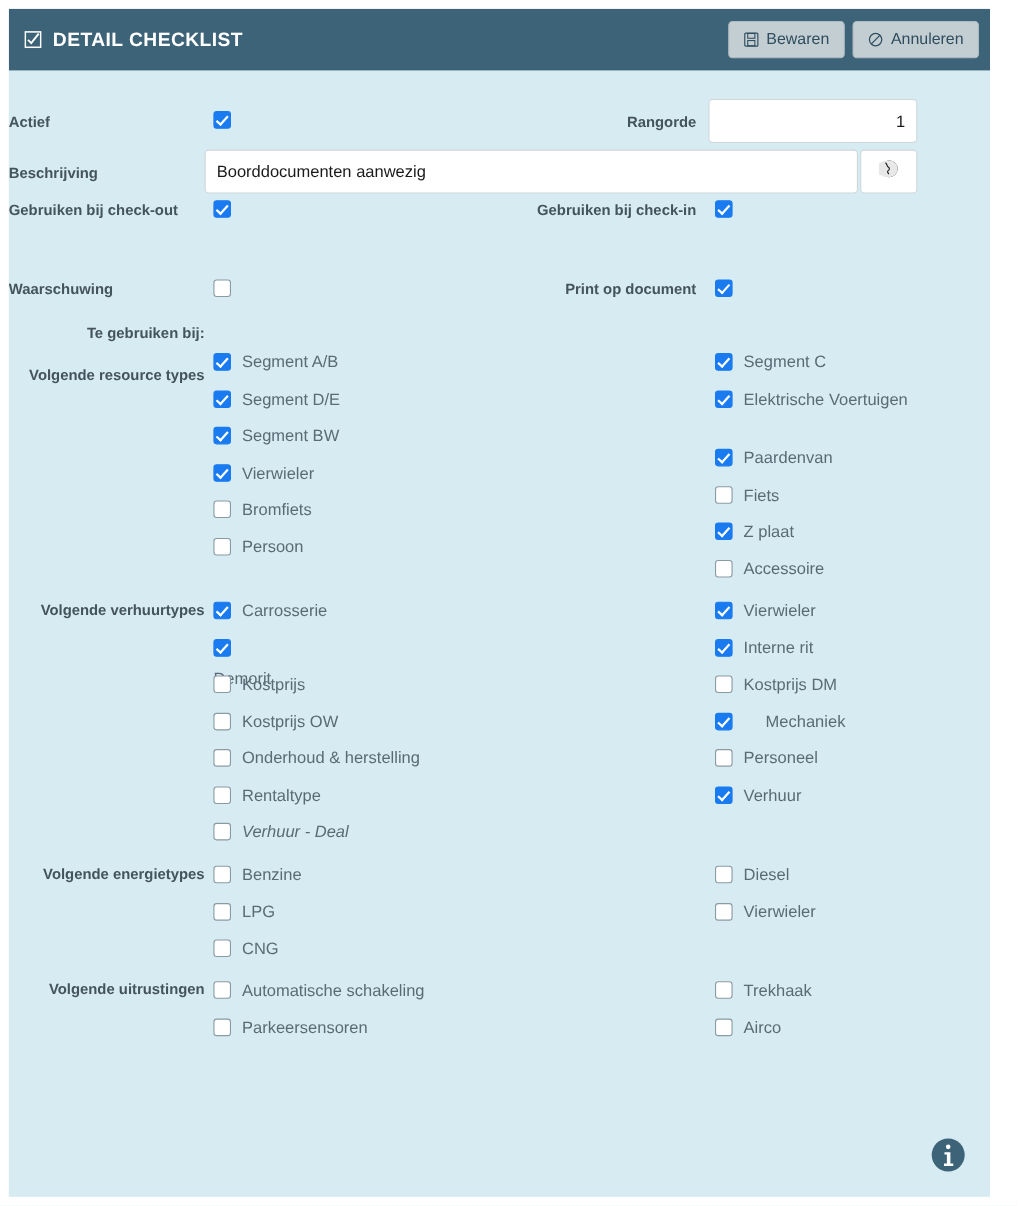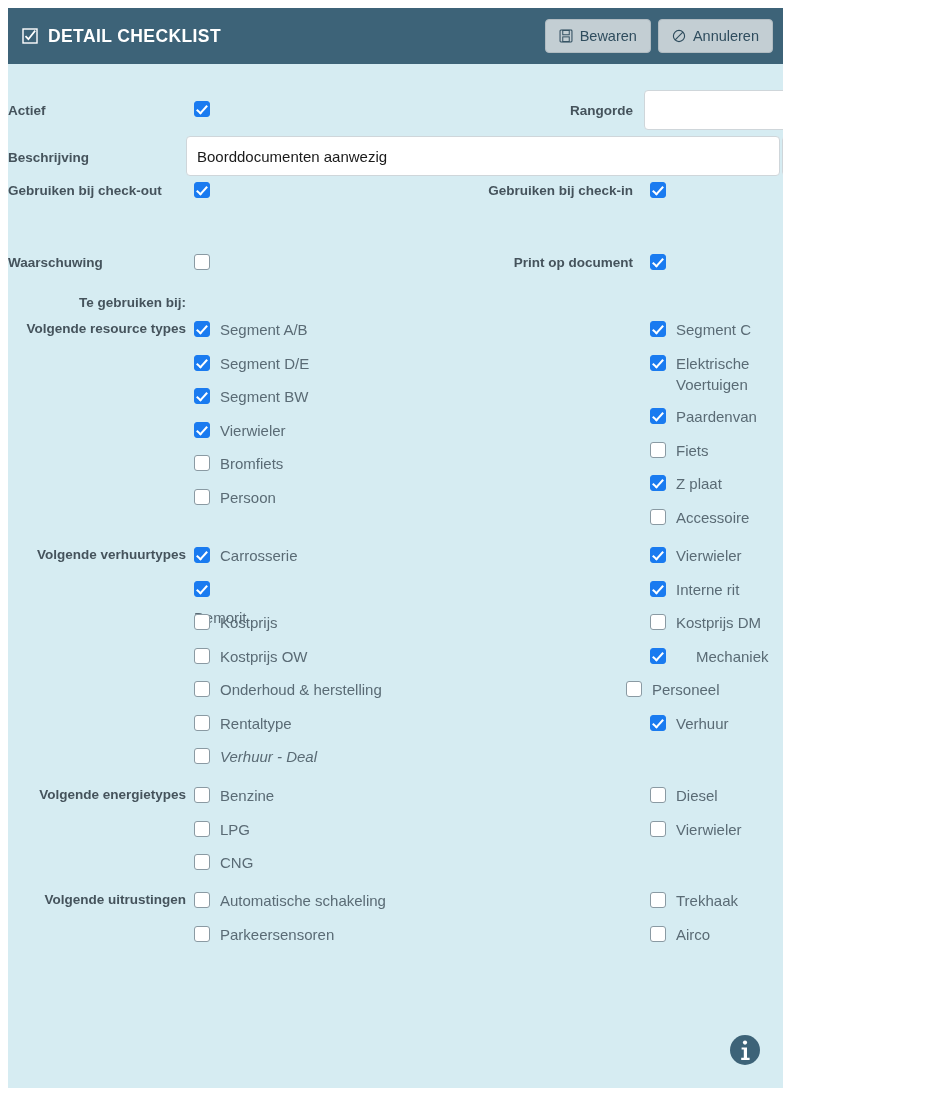--- a/index.html
+++ b/index.html
@@ -11,21 +11,21 @@
     width: 941px;
     height: 1096px;
     font-family: "Liberation Sans", sans-serif;
     overflow: hidden;
   }
 
   .panel {
     position: absolute;
     left: 8px;
     top: 8px;
-    width: 775px;
+    width: 892px;
     height: 1080px;
     background: #d6ecf2;
     box-sizing: border-box;
     overflow: hidden;
   }
 
   
   .panel-header {
     position: relative;
     height: 56px;
@@ -277,21 +277,21 @@
 
     <div class="lbl" style="top:190px;">Waarschuwing</div>
     <div class="cb off" style="left:186px; top:190px;"></div>
 
     <div class="lbl lbl-right" style="top:190px;">Print op document</div>
     <div class="cb on" style="left:642px; top:190px;"></div>
 
     <div class="section-lbl" style="top:230px;">Te gebruiken bij:</div>
 
     <div id="groups-host">
-        <div class="section-lbl" style="top: 256px;">Volgende resource types</div>
+        <div class="section-lbl" style="top: 268px;">Volgende resource types</div>
         <div class="opt" style="left: 186px; top: 255px;">
           <span class="box on"></span>
           <span class="olabel">Segment A/B</span>
         </div>
         <div class="opt" style="left: 186px; top: 288.5px;">
           <span class="box on"></span>
           <span class="olabel">Segment D/E</span>
         </div>
         <div class="opt" style="left: 186px; top: 322px;">
           <span class="box on"></span>
@@ -371,21 +371,21 @@
           <span class="olabel">Interne rit</span>
         </div>
         <div class="opt" style="left: 642px; top: 548px; max-width: 230px;">
           <span class="box off"></span>
           <span class="olabel">Kostprijs DM</span>
         </div>
         <div class="opt" style="left: 642px; top: 581.5px; max-width: 230px; gap: 30px;">
           <span class="box on"></span>
           <span class="olabel">Mechaniek</span>
         </div>
-        <div class="opt" style="left: 618px; top: 615px; max-width: 230px; justify-content: space-between;">
+        <div class="opt" style="left: 642px; top: 615px; max-width: 230px; justify-content: space-between;">
           <span class="box off"></span>
           <span class="olabel">Personeel</span>
         </div>
         <div class="opt" style="left: 642px; top: 648.5px; max-width: 230px;">
           <span class="box on"></span>
           <span class="olabel">Verhuur</span>
         </div>
         <div class="section-lbl" style="top: 722px;">Volgende energietypes</div>
         <div class="opt" style="left: 186px; top: 721px;">
           <span class="box off"></span>

